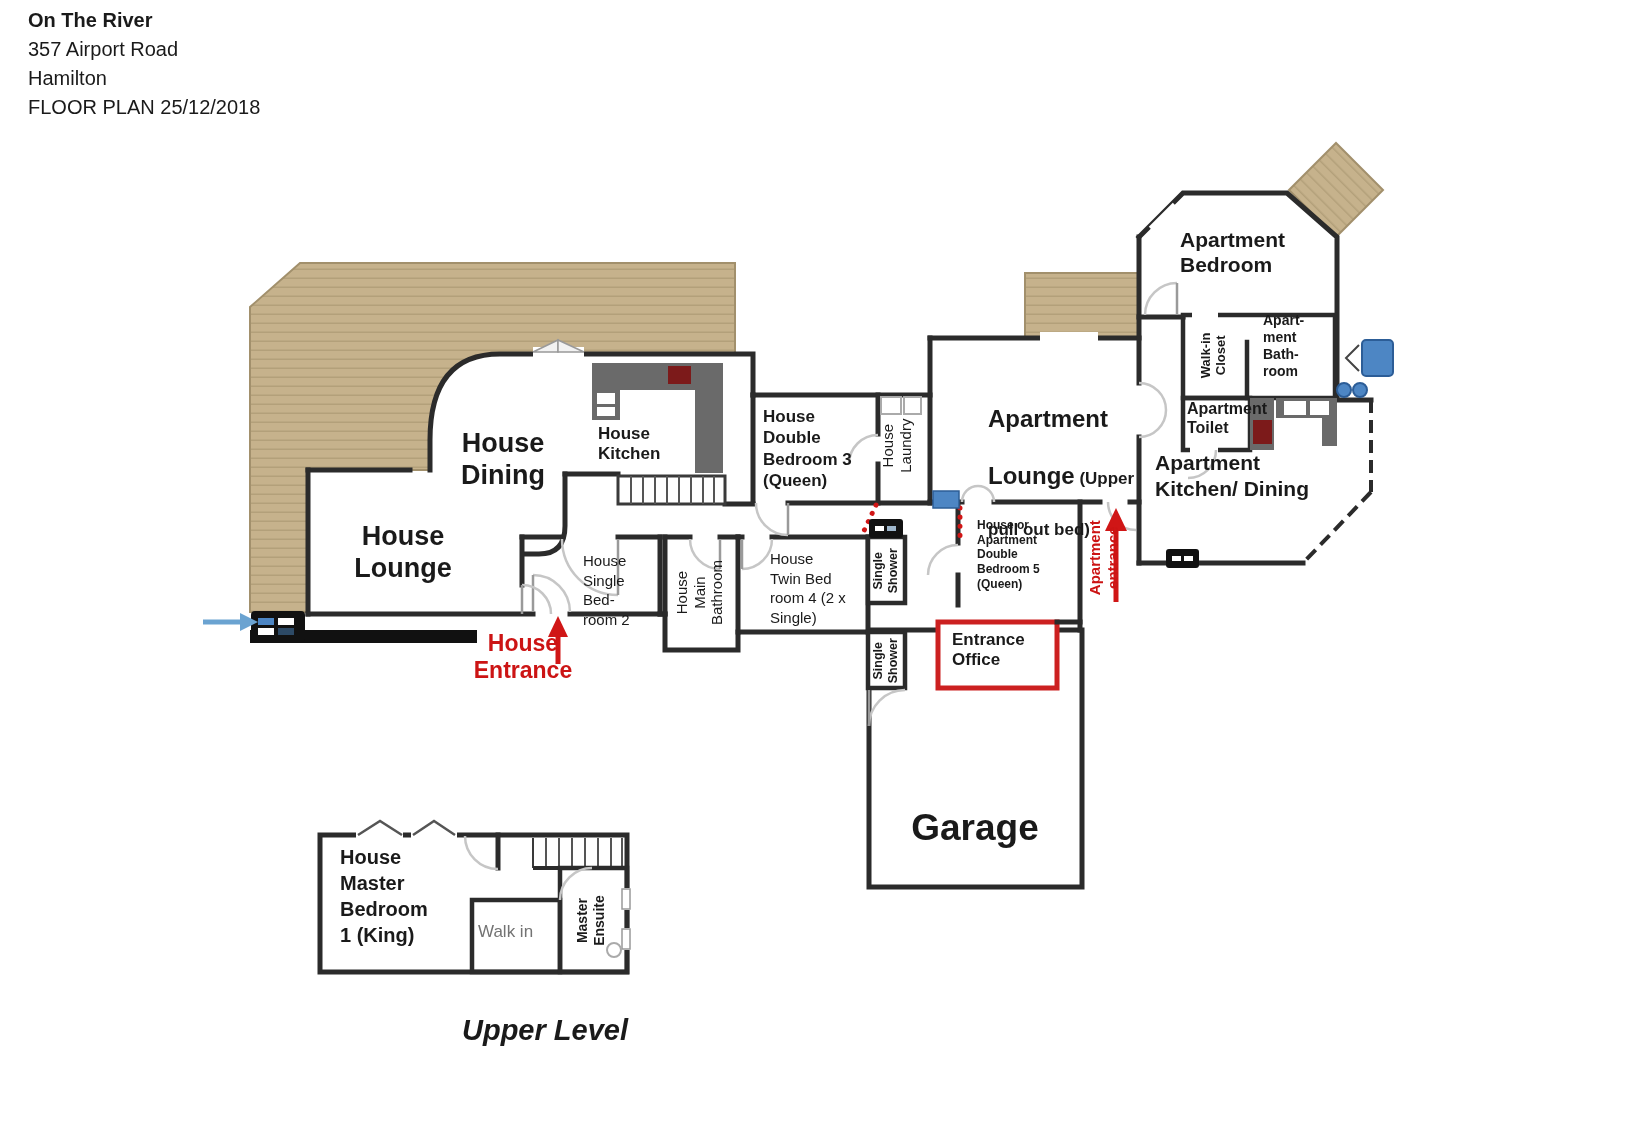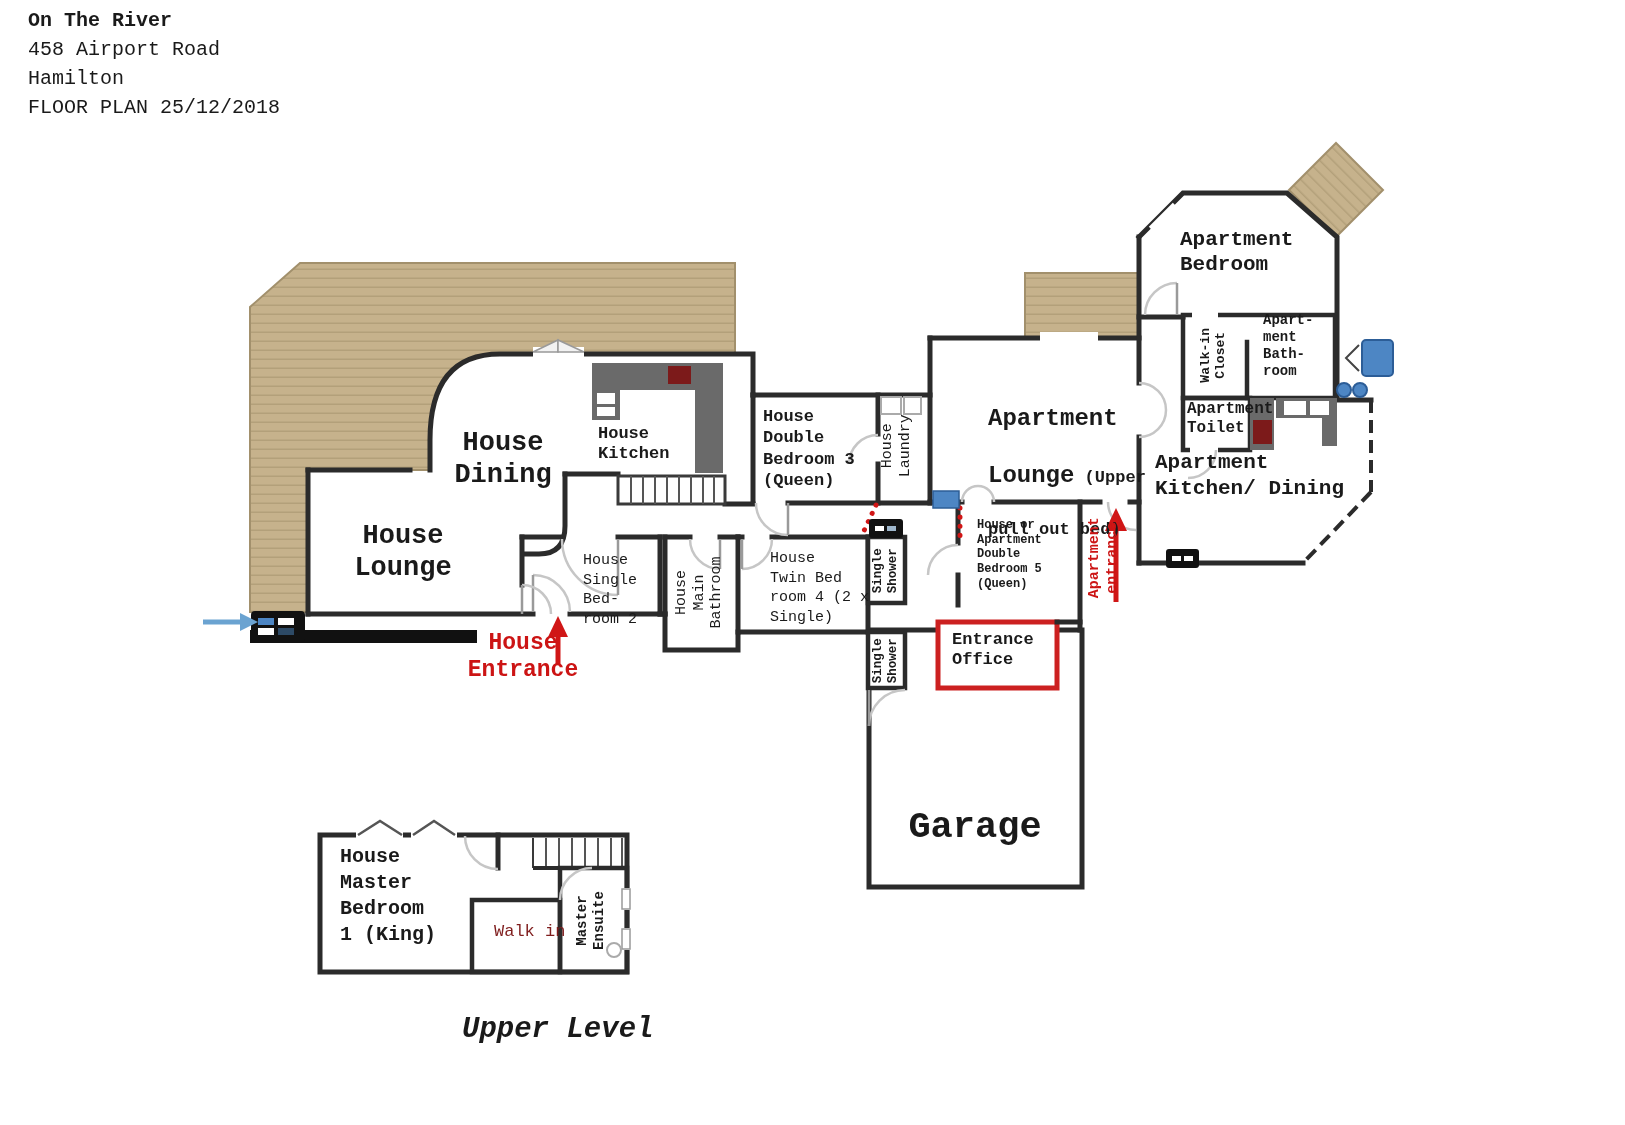--- a/index.html
+++ b/index.html
@@ -1,23 +1,23 @@
 <!DOCTYPE html>
 <html><head>
 <meta charset="utf-8">
 <style>
   html,body{margin:0;padding:0;background:#ffffff;}
   #stage{position:relative;width:1625px;height:1125px;background:#ffffff;overflow:hidden;
-         font-family:Liberation Mono, monospace;color:#1a1a1a;}
+         font-family:Liberation Sans, sans-serif;color:#1a1a1a;}
   #plan-svg{position:absolute;left:0;top:0;}
   .lbl{position:absolute;white-space:pre-line;line-height:1.18;color:#1a1a1a;}
   .b{font-weight:bold;}
   .rot{transform:rotate(-90deg);transform-origin:center center;text-align:center;}
   .red{color:#cc1414;}
-  .gray{color:#7f1d1d;margin-left:16px;}
+  .gray{color:#737373;}
   .ctr{text-align:center;}
   .hdr{position:absolute;left:28px;top:6px;font-size:20px;line-height:29px;}
   .hdr .t{font-weight:bold;}
   .lounge-note{font-size:17px;font-weight:bold;}
 </style>
 </head>
 <body>
 
 <div id="stage">
 
@@ -260,21 +260,21 @@
     <polygon points="558,616 548,637 568,637" fill="#d01616"></polygon>
   </g>
   <g>
     <line x1="1116" y1="602" x2="1116" y2="528" stroke="#d01616" stroke-width="5"></line>
     <polygon points="1116,508 1105,531 1127,531" fill="#d01616"></polygon>
   </g>
 </svg>
 
   <div class="hdr">
     <div class="t">On The River</div>
-    <div>458 Airport Road</div>
+    <div>357 Airport Road</div>
     <div>Hamilton</div>
     <div>FLOOR PLAN 25/12/2018</div>
   </div>
 
   <div class="lbl b ctr" style="left:447px;top:428px;width:112px;font-size:27px;">House
 Dining</div>
   <div class="lbl b ctr" style="left:347px;top:521px;width:112px;font-size:27px;">House
 Lounge</div>
   <div class="lbl b" style="left:598px;top:424px;font-size:17px;">House
 Kitchen</div>

